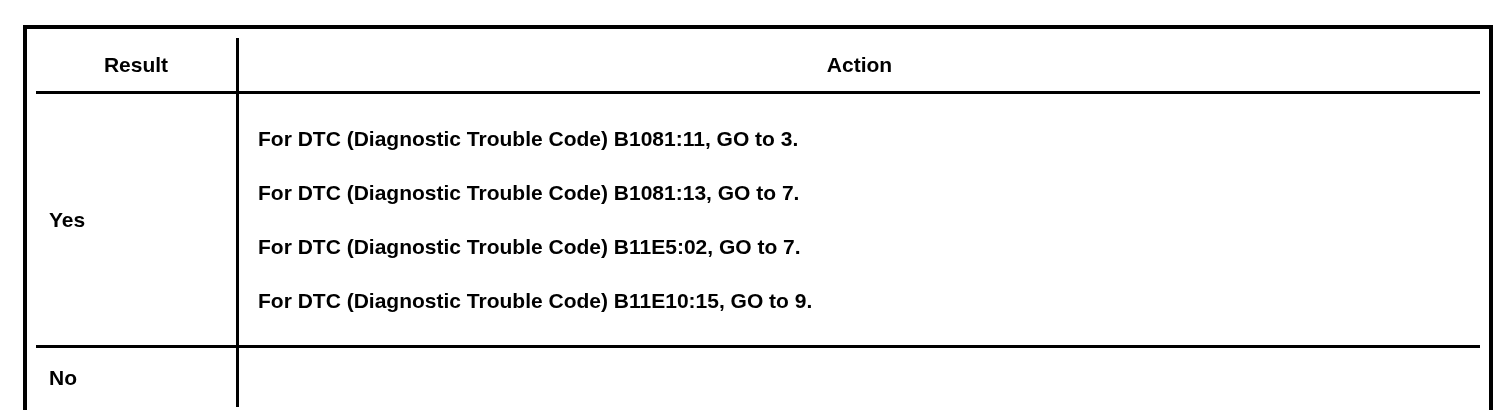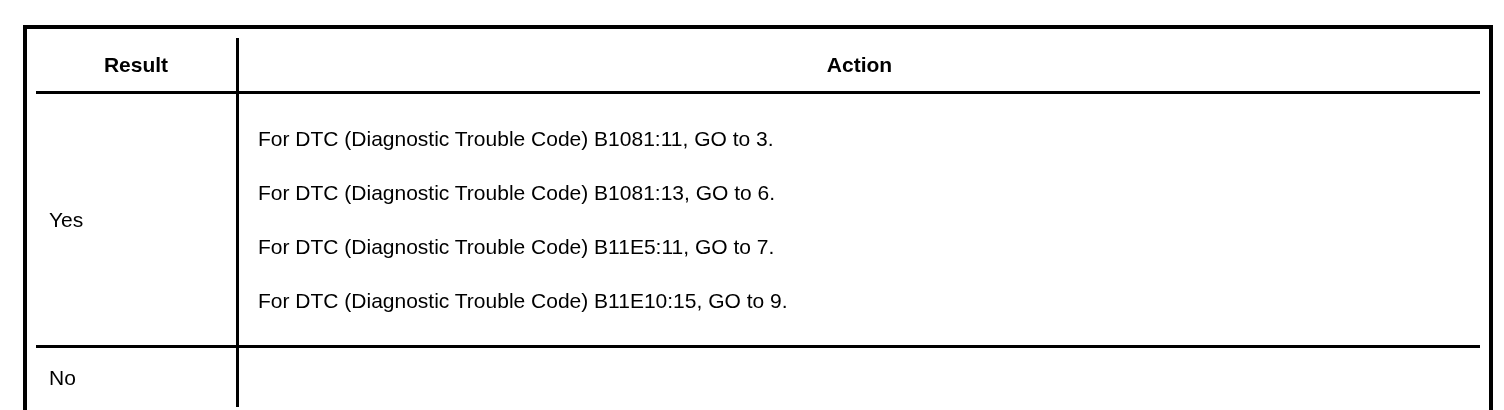--- a/index.html
+++ b/index.html
@@ -26,20 +26,21 @@
     display: grid;
     grid-template-columns: 203px 1fr;
     grid-template-rows: 56px 1fr 59px;
     font-size: 21px;
     line-height: 1.2;
   }
   .cell {
     border-right: 3px solid #000000;
     border-bottom: 3px solid #000000;
     background: #ffffff;
+    font-weight: bold;
   }
   .cell.last-col { border-right: none; }
   .cell.last-row { border-bottom: none; }
   .header-cell {
     display: flex;
     align-items: center;
     justify-content: center;
     font-weight: bold;
   }
   .result-cell {
@@ -65,21 +66,21 @@
 
 <div class="page">
   <div class="results-table">
 
     <div class="cell header-cell">Result</div>
     <div class="cell header-cell last-col">Action</div>
 
     <div class="cell result-cell">Yes</div>
     <div class="cell action-cell last-col">
       <div class="action-line">For DTC (Diagnostic Trouble Code) B1081:11, GO to 3.</div>
-      <div class="action-line">For DTC (Diagnostic Trouble Code) B1081:13, GO to 6.</div>
-      <div class="action-line">For DTC (Diagnostic Trouble Code) B11E5:11, GO to 7.</div>
+      <div class="action-line">For DTC (Diagnostic Trouble Code) B1081:13, GO to 7.</div>
+      <div class="action-line">For DTC (Diagnostic Trouble Code) B11E5:02, GO to 7.</div>
       <div class="action-line">For DTC (Diagnostic Trouble Code) B11E10:15, GO to 9.</div>
     </div>
 
     <div class="cell result-cell last-row">No</div>
 
   </div>
 </div>
 
 </body></html>

